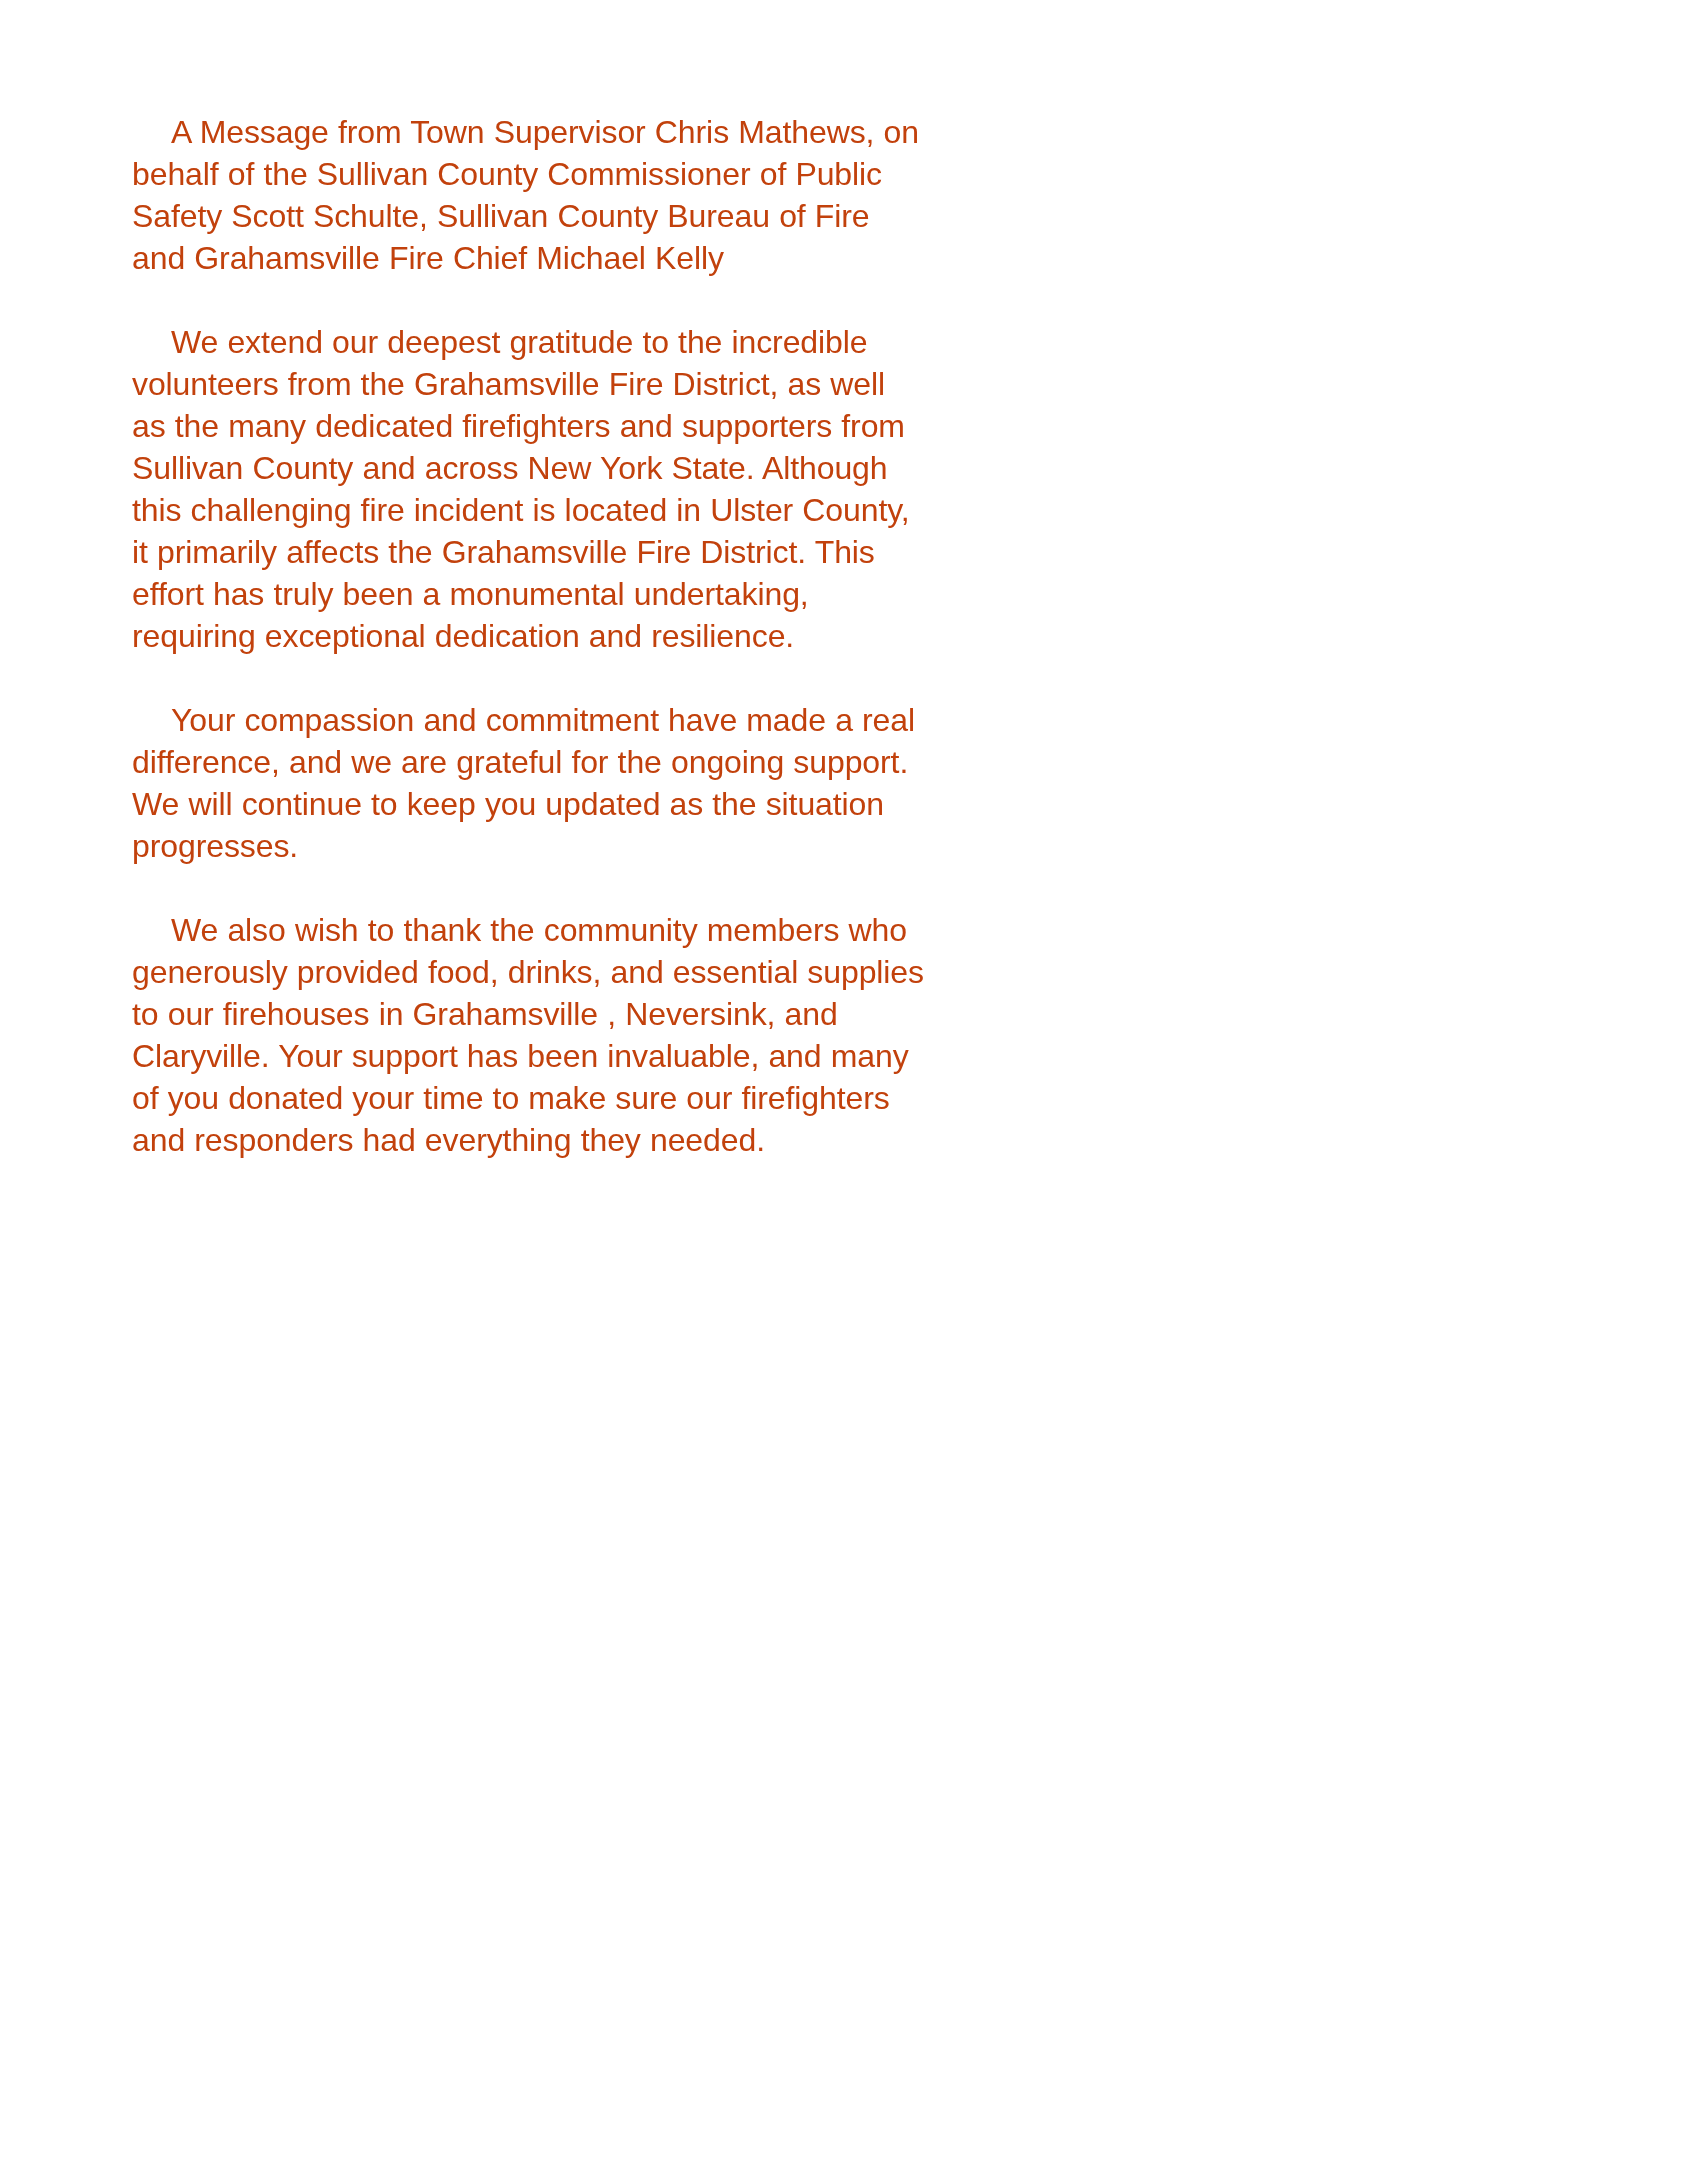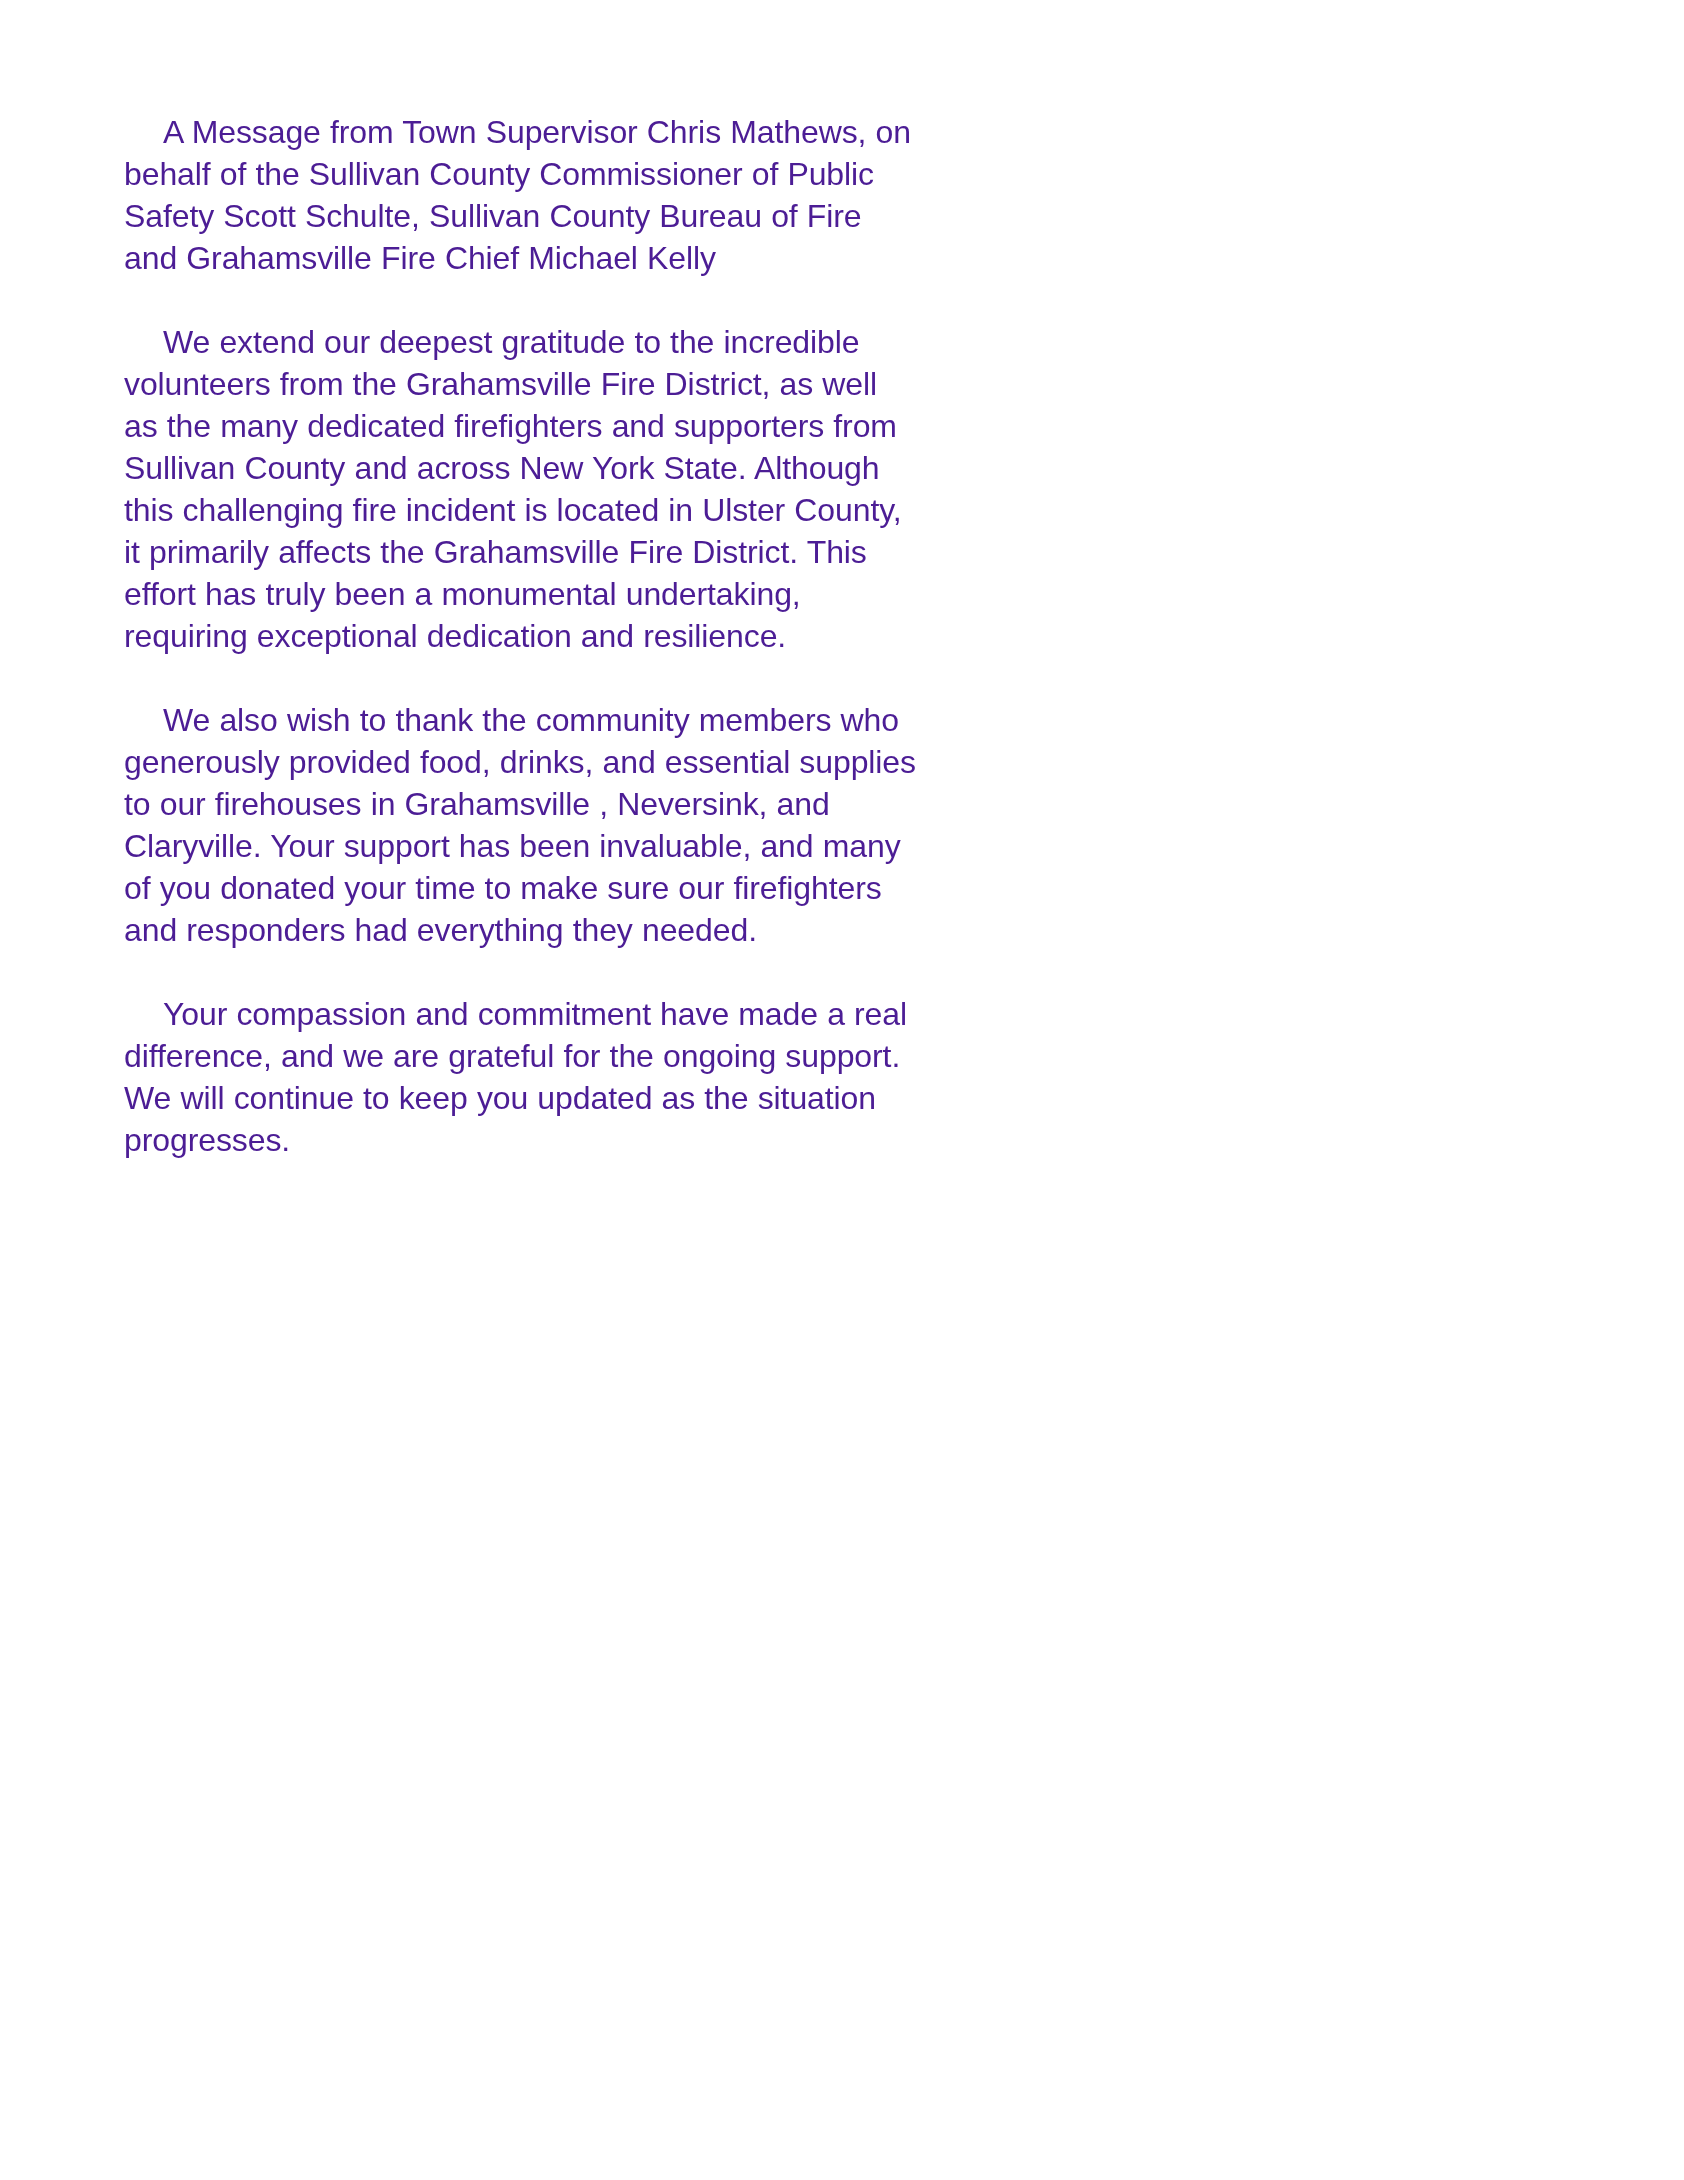--- a/index.html
+++ b/index.html
@@ -13,24 +13,24 @@
   .page {
     position: relative;
     width: 1685px;
     height: 2181px;
     background: #ffffff;
     overflow: hidden;
     box-sizing: border-box;
   }
   .doc-body {
     position: absolute;
-    left: 124px;
+    left: 132px;
     top: 111px;
     width: 792px;
-    color: #4c1d95;
+    color: #c2410c;
     font-size: 32px;
     line-height: 42px;
     letter-spacing: -0.1px;
     word-spacing: 0.4px;
     text-align: left;
     -webkit-font-smoothing: antialiased;
   }
   .para {
     margin: 0 0 42px 0;
     text-indent: 39px;
@@ -40,17 +40,17 @@
     margin-bottom: 0;
   }
 </style>
 </head>
 <body>
 
 <div class="page">
   <div class="doc-body">
     <p class="para">A Message from Town Supervisor Chris Mathews, on behalf of the Sullivan County Commissioner of Public Safety Scott Schulte, Sullivan County Bureau of Fire and Grahamsville Fire Chief Michael Kelly</p>
     <p class="para">We extend our deepest gratitude to the incredible volunteers from the Grahamsville Fire District, as well as the many dedicated firefighters and supporters from Sullivan County and across New York State. Although this challenging fire incident is located in Ulster County, it primarily affects the Grahamsville Fire District. This effort has truly been a monumental undertaking, requiring exceptional dedication and resilience.</p>
+    <p class="para">Your compassion and commitment have made a real difference, and we are grateful for the ongoing support. We will continue to keep you updated as the situation progresses.</p>
     <p class="para">We also wish to thank the community members who generously provided food, drinks, and essential supplies to our firehouses in Grahamsville , Neversink, and Claryville. Your support has been invaluable, and many of you donated your time to make sure our firefighters and responders had everything they needed.</p>
-    <p class="para">Your compassion and commitment have made a real difference, and we are grateful for the ongoing support. We will continue to keep you updated as the situation progresses.</p>
   </div>
 </div>
 
 
 </body></html>

